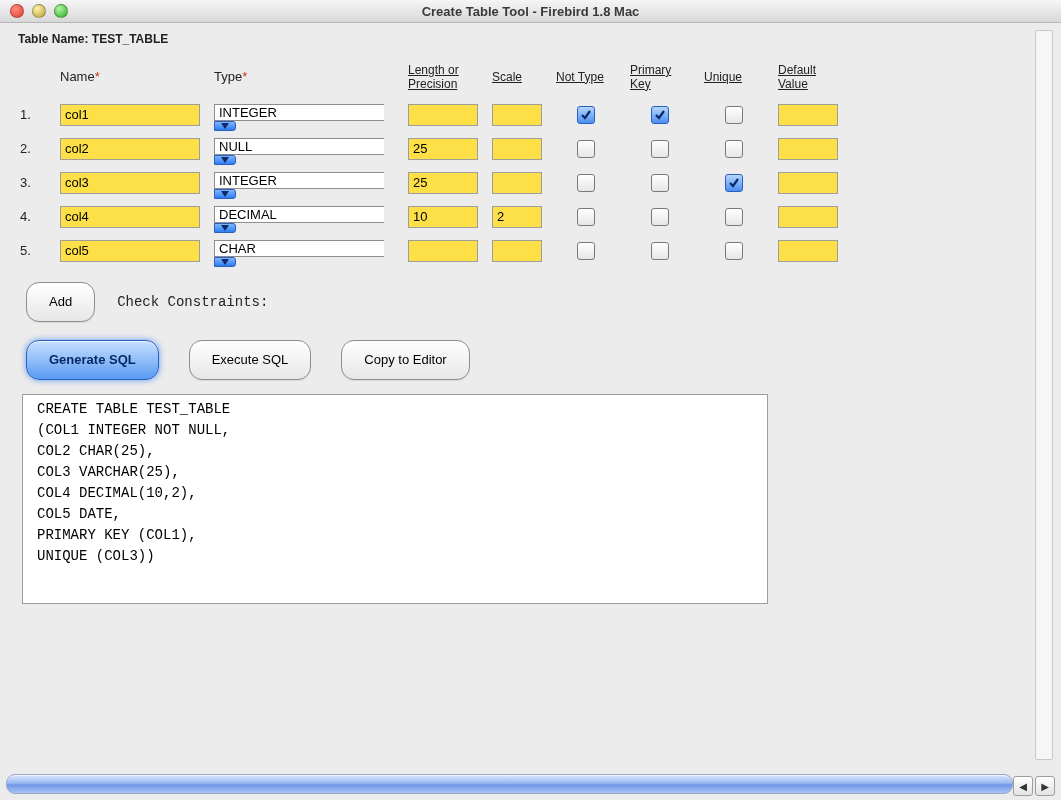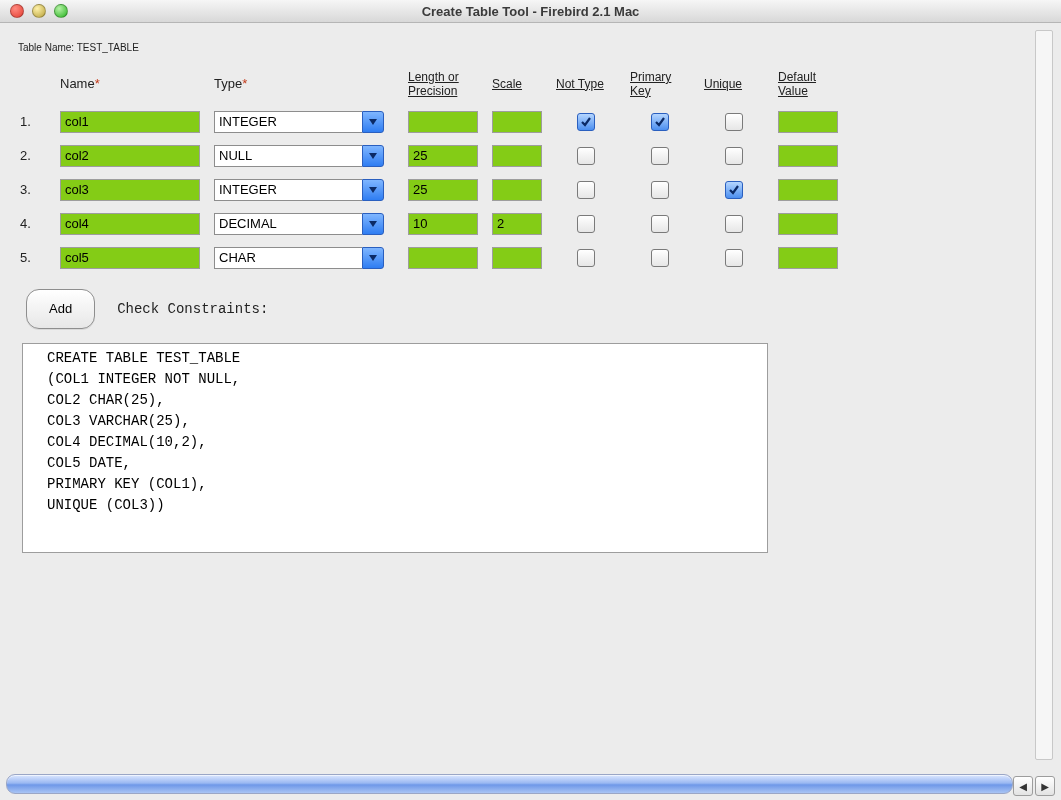--- a/index.html
+++ b/index.html
@@ -28,47 +28,47 @@
     position:absolute;left:0;right:0;text-align:center;
     font-size:13px;color:#3a3a3a;font-weight:600;
     pointer-events:none;
   }
   
   .panel{
     position:absolute;
     left:8px;right:28px;top:30px;bottom:40px;
     background:#ececec;
   }
-  .row{margin:12px 10px 0 10px;color:#222;font-size:10px;}
+  .row{margin:2px 10px 0 10px;color:#222;font-size:12px;font-weight:bold;}
   .hint .ast{color:#c33a1a;}
   
   .grid{
     display:grid;
     grid-template-columns:26px 140px 180px 70px 50px 60px 60px 60px 60px;
     column-gap:14px;
     align-items:center;
     margin:14px 0 0 12px;
     font-size:13px;
   }
   .ghead{font-weight:400;color:#222;line-height:1.15;}
   .ghead.small{font-size:12px;text-decoration:underline;}
   .grid .numcell{text-align:left;color:#222;}
   
   input[type=text].txt{
     width:100%;box-sizing:border-box;height:22px;
-    border:1px solid #9d9d9d;background:#84cc16;
+    border:1px solid #9d9d9d;background:#fde047;
     padding:8px 4px;font-size:13px;font-family:inherit;
   }
   input.narrow{width:60px;}
   input.tiny{width:36px;}
   input.def{width:56px;}
   
   .aqua-select{
     position:relative;width:170px;height:22px;
-    display:flex;align-items:stretch;
+    display:flex;align-items:stretch;flex-direction:column;
   }
   .aqua-select .field{
     flex:1;border:1px solid #8d8d8d;border-right:none;
     background:#fff;display:flex;align-items:center;
     padding:0 4px;font-size:13px;
   }
   .aqua-select .btn{
     width:20px;border:1px solid #2a5fbf;border-radius:0 3px 3px 0;
     background:linear-gradient(#7fb6ff,#2f7df2);
     display:flex;align-items:center;justify-content:center;
@@ -100,21 +100,21 @@
     box-shadow:0 0 6px rgba(58,131,240,.8),inset 0 1px 0 rgba(255,255,255,.7);
   }
   .constraints{font-family:"Monaco","Courier New",monospace;font-size:14px;color:#222;}
   .btnrow2{margin:18px 0 0 18px;display:flex;gap:30px;}
   
   .sqlbox{
     margin:14px 0 0 14px;
     width:746px;height:210px;
     border:1px solid #9d9d9d;background:#fff;
     font-family:"Monaco","Courier New",monospace;font-size:14px;
-    padding:4px 24px;white-space:pre;line-height:1.5;
+    padding:4px 14px;white-space:pre;line-height:1.5;
     resize:none;overflow:auto;box-sizing:border-box;
   }
   
   .vscroll{
     position:absolute;right:8px;top:30px;bottom:40px;width:16px;
     background:#f6f6f6;border:1px solid #c8c8c8;border-radius:2px;
   }
   
   .hscroll{
     position:absolute;left:6px;right:48px;bottom:6px;height:18px;
@@ -133,21 +133,21 @@
 </style>
 </head>
 <body>
 
 <div class="titlebar">
   <div class="traffic">
     <div class="dot red"></div>
     <div class="dot yellow"></div>
     <div class="dot green"></div>
   </div>
-  <div class="title">Create Table Tool - Firebird 2.1 Mac</div>
+  <div class="title">Create Table Tool - Firebird 1.8 Mac</div>
 </div>
 
 <div class="panel">
 
   <div class="row bold">
     <span>Table Name:</span>
     <span>TEST_TABLE</span>
   </div>
 
 
@@ -299,20 +299,25 @@
       </div>
     </div>
 
   
   <div class="btnrow">
     <button class="pill">Add</button>
     <span class="constraints">Check Constraints:</span>
   </div>
 
   
+  <div class="btnrow2">
+    <button class="pill primary">Generate SQL</button>
+    <button class="pill">Execute SQL</button>
+    <button class="pill">Copy to Editor</button>
+  </div>
 
   <textarea class="sqlbox" spellcheck="false" style="">CREATE TABLE TEST_TABLE
 (COL1 INTEGER NOT NULL,
 COL2 CHAR(25),
 COL3 VARCHAR(25),
 COL4 DECIMAL(10,2),
 COL5 DATE,
 PRIMARY KEY (COL1),
 UNIQUE (COL3))</textarea>
 

